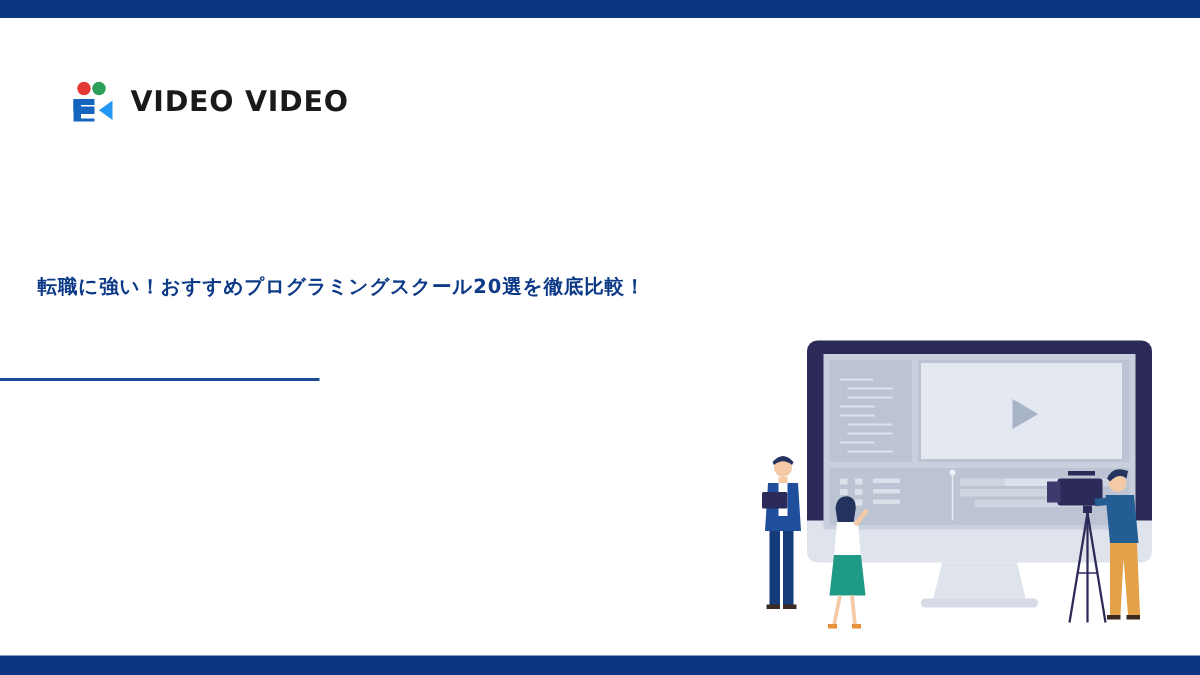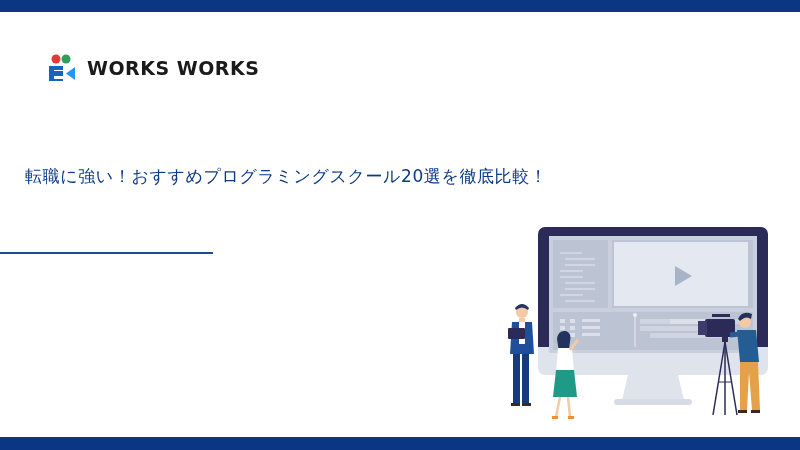--- a/index.html
+++ b/index.html
@@ -10,22 +10,22 @@
     }
     .top-bar { position: absolute; left: 0; top: 0; width: 800px; height: 12px; background: #0a3683; }
     .bottom-bar { position: absolute; left: 0; top: 437px; width: 800px; height: 13px; background: #0a3683; }
     .logo { position: absolute; left: 47px; top: 53px; height: 30px; display: flex; align-items: center; }
     .logo-mark { width: 30px; height: 28px; position: relative; margin-right: 10px; }
     .logo-text {
       font-family: "DejaVu Sans", sans-serif; font-weight: bold; font-size: 19px;
       color: #1a1a1a; letter-spacing: 0.5px;
     }
     .headline {
-      position: absolute; left: 25px; top: 162px;
-      color: #0d3a87; font-weight: normal; font-size: 17px; line-height: 28px;
+      position: absolute; left: 25px; top: 178px;
+      color: #0d3a87; font-weight: bold; font-size: 13px; line-height: 28px;
       letter-spacing: 0.6px; white-space: nowrap;
     }
     .headline div { white-space: nowrap; }
     .underline { position: absolute; left: 0; top: 252px; width: 213px; height: 2px; background: #1c4a95; }
     .illustration { position: absolute; left: 490px; top: 222px; width: 300px; height: 200px; }
   </style>
 </head>
 <body>
 
 <div class="top-bar"></div>
@@ -33,21 +33,21 @@
 <div class="logo">
   <div class="logo-mark">
     <svg width="30" height="28" viewBox="0 0 30 28">
       <circle cx="9" cy="5" r="4.5" fill="#e53935"></circle>
       <circle cx="19" cy="5" r="4.5" fill="#2e9e5b"></circle>
       <path d="M2 12 H7 V17 H16 V22 H7 V25 H16 V27 H2 Z" fill="#1565c0"></path>
       <path d="M2 12 H16 V16 H7 V20 H2 Z" fill="#1565c0"></path>
       <polygon points="28,13 28,26 19,19.5" fill="#2196f3"></polygon>
     </svg>
   </div>
-  <span class="logo-text">WORKS WORKS</span>
+  <span class="logo-text">VIDEO VIDEO</span>
 </div>
 
 <div class="headline">
   <div>転職に強い！おすすめプログラミングスクール20選を徹底比較！</div>
 </div>
 
 <div class="underline"></div>
 
 <div class="illustration">
   <svg width="300" height="200" viewBox="0 0 300 200">

